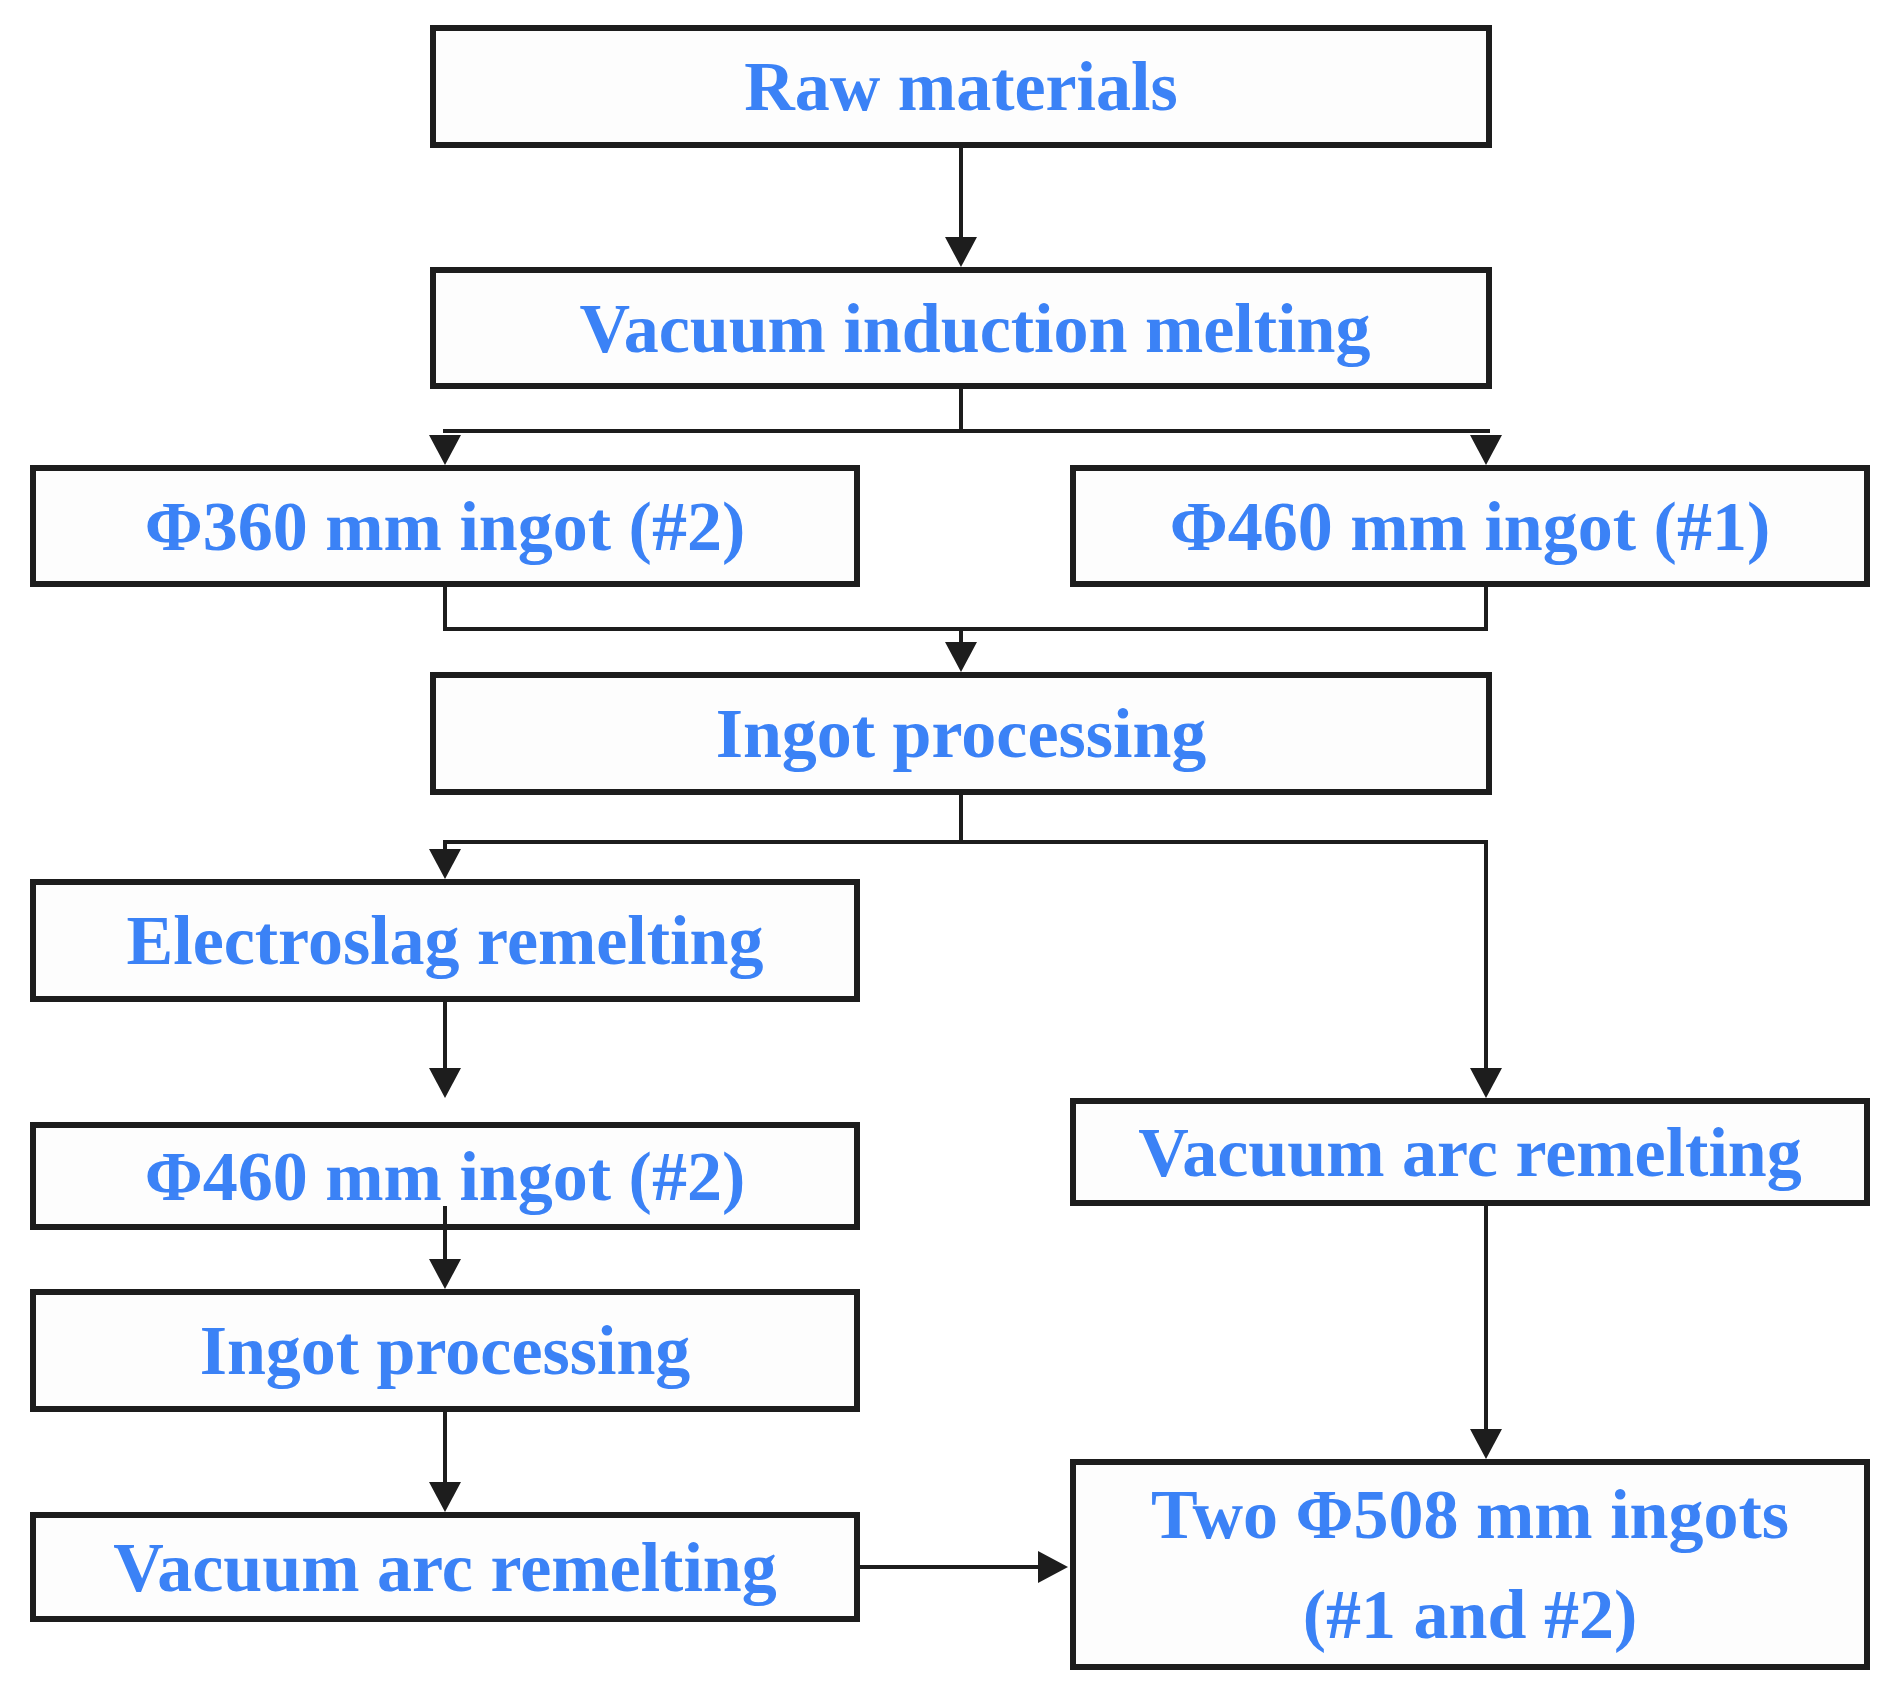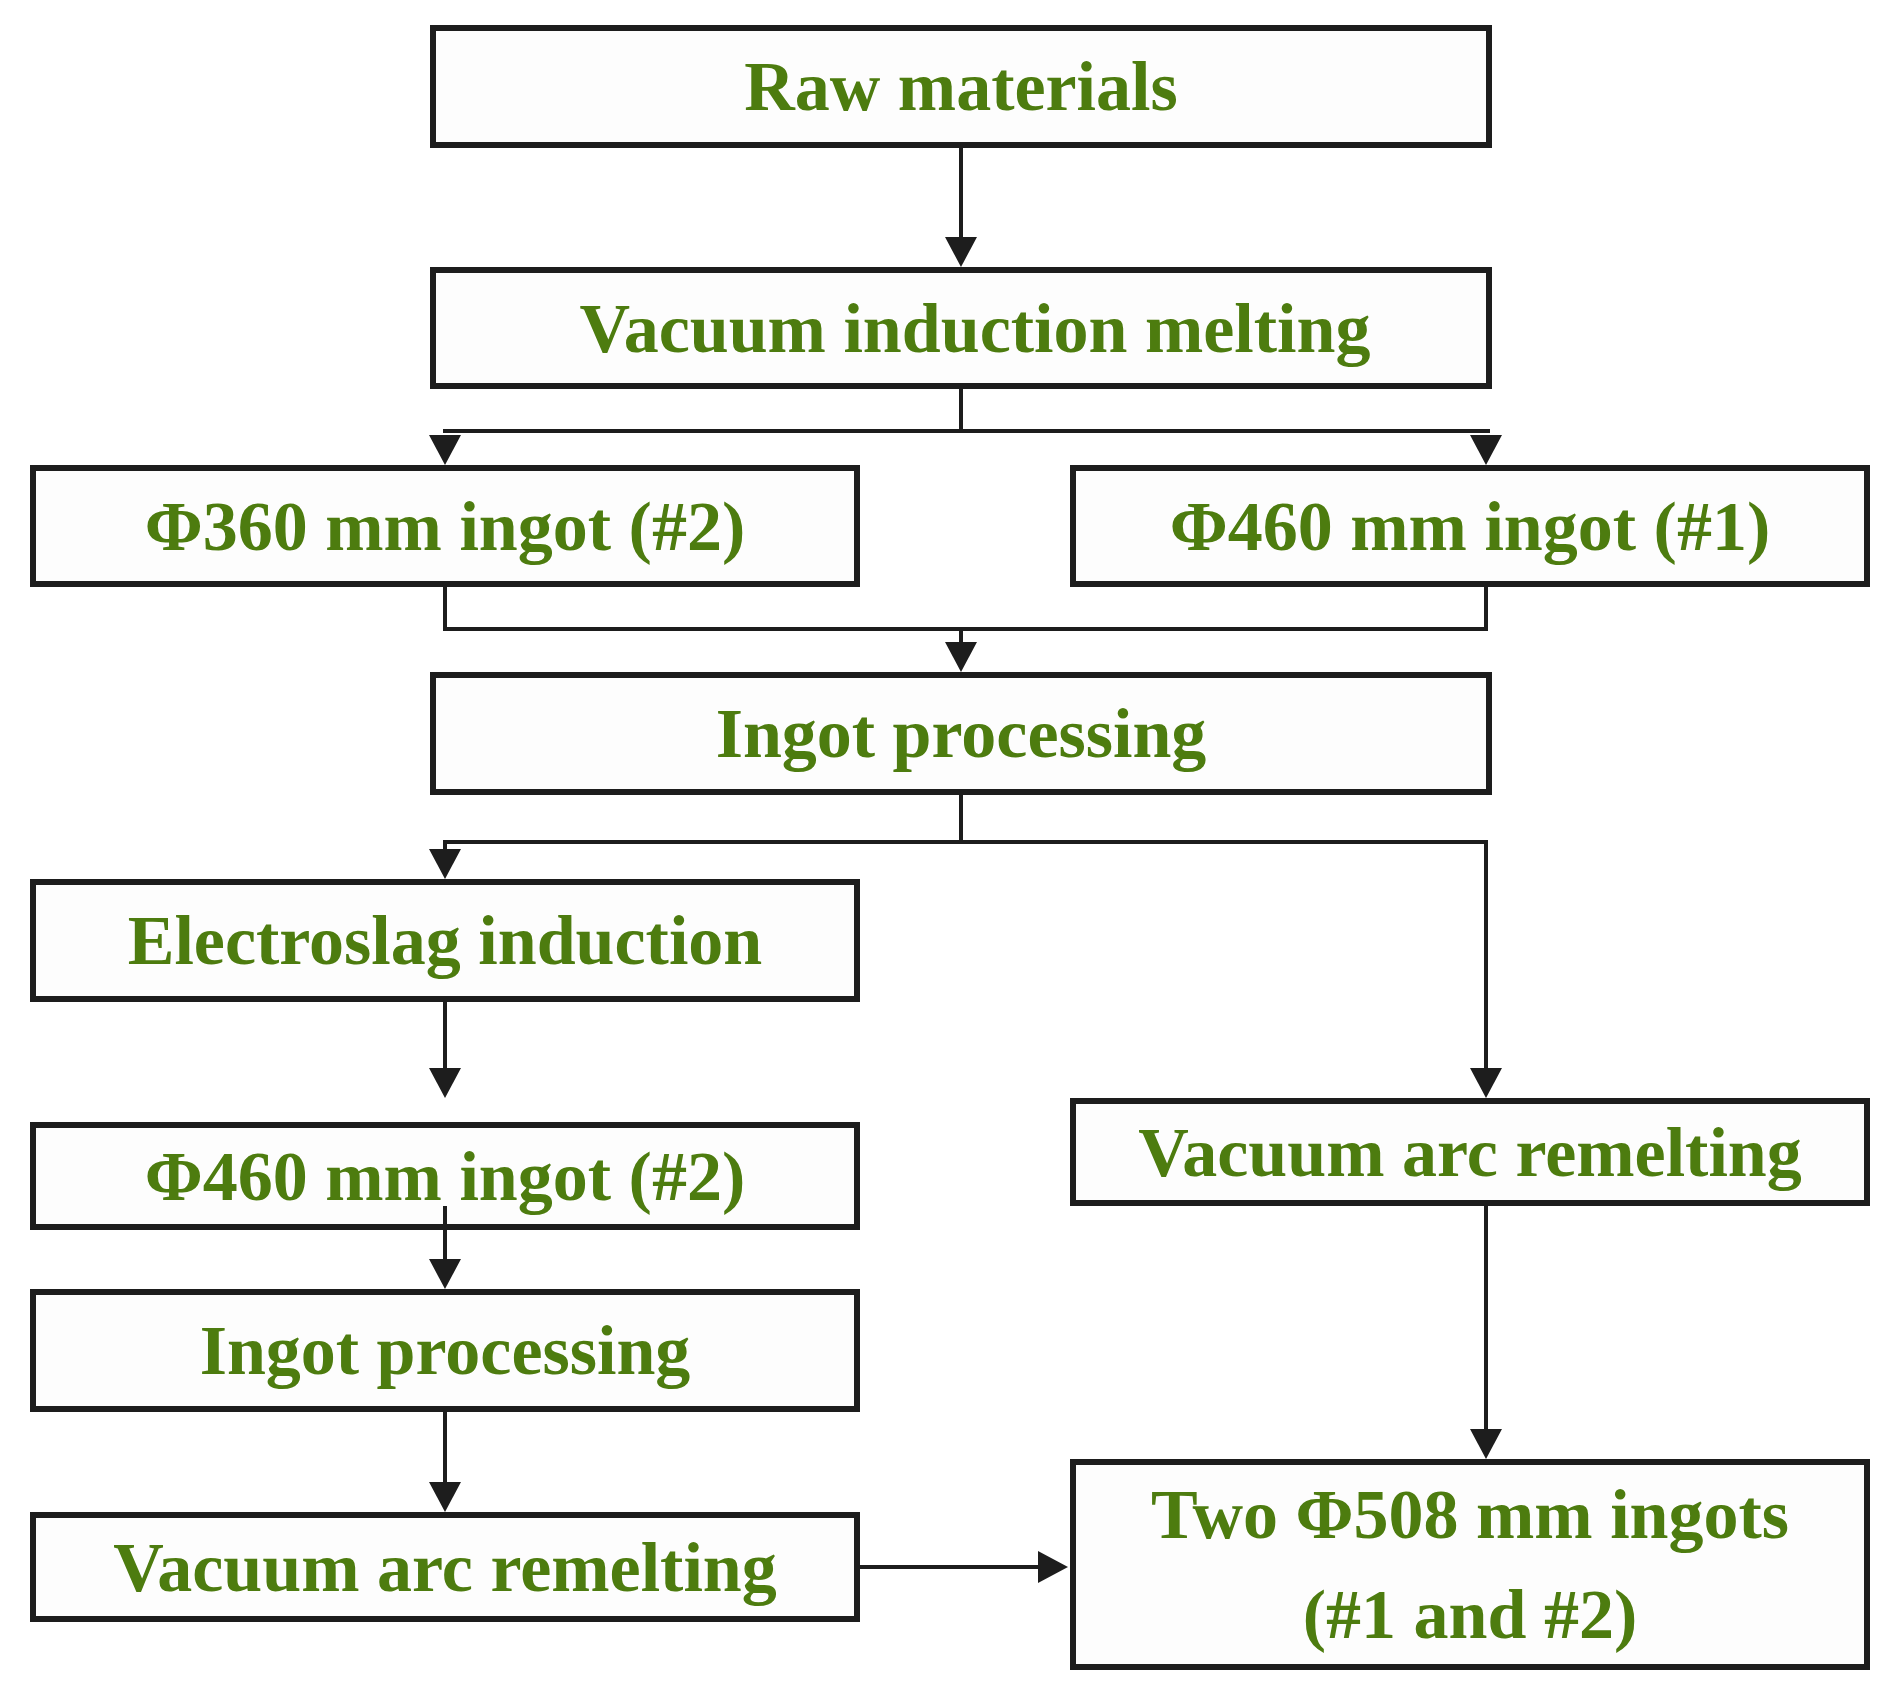--- a/index.html
+++ b/index.html
@@ -10,21 +10,21 @@
     height: 1682px;
     background: #ffffff;
     font-family: "Liberation Serif", "DejaVu Serif", serif;
     overflow: hidden;
   }
   .node {
     position: absolute;
     box-sizing: border-box;
     border: 6px solid #1d1d1d;
     background: #fdfdfd;
-    color: #4d7c0f;
+    color: #3b82f6;
     font-weight: bold;
     font-size: 70px;
     line-height: 1.1;
     display: flex;
     align-items: center;
     justify-content: center;
     text-align: center;
     white-space: nowrap;
   }
   .node .two-line { line-height: 1.42; white-space: nowrap; text-align: center; }
@@ -71,21 +71,21 @@
 
   <div class="node" style="left:430px; top:672px; width:1062px; height:123px;">Ingot processing</div>
 
   <div class="vline" style="left:959px; top:795px; height:49px;"></div>
   <div class="hline" style="left:443px; top:840px; width:1045px;"></div>
   <div class="vline" style="left:443px; top:840px; height:14px;"></div>
   <div class="arrow-down" style="left:429px; top:849px;"></div>
   <div class="vline" style="left:1484px; top:840px; height:230px;"></div>
   <div class="arrow-down" style="left:1470px; top:1068px;"></div>
 
-  <div class="node" style="left:30px; top:879px; width:830px; height:123px;">Electroslag induction</div>
+  <div class="node" style="left:30px; top:879px; width:830px; height:123px;">Electroslag remelting</div>
 
   <div class="vline" style="left:443px; top:1002px; height:68px;"></div>
   <div class="arrow-down" style="left:429px; top:1068px;"></div>
 
   <div class="node" style="left:30px; top:1122px; width:830px; height:108px;">Φ460 mm ingot (#2)</div>
   <div class="node" style="left:1070px; top:1098px; width:800px; height:108px;">Vacuum arc remelting</div>
 
   <div class="vline" style="left:443px; top:1206px; height:56px;"></div>
   <div class="arrow-down" style="left:429px; top:1259px;"></div>
 

